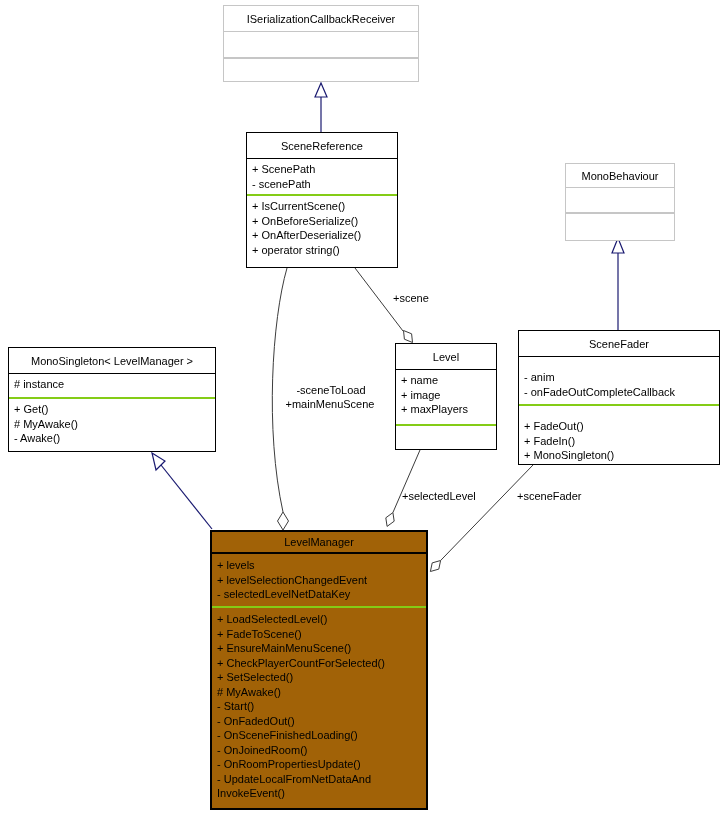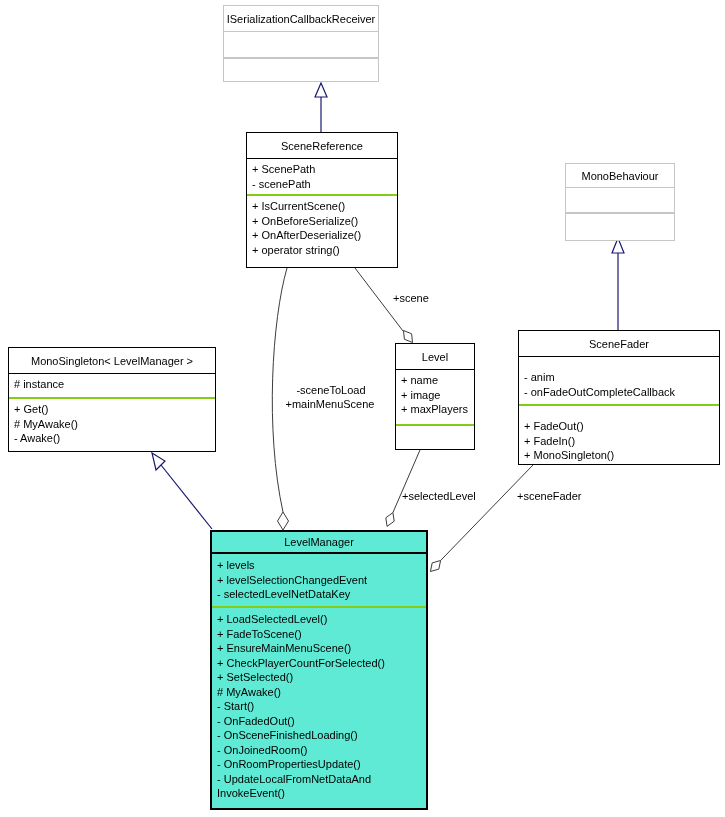--- a/index.html
+++ b/index.html
@@ -19,41 +19,41 @@
     white-space:nowrap;
   }
   .box .compartment{
     box-sizing:border-box;padding:3px 3px 0 5px;overflow:hidden;
   }
   .box .c1{border-bottom:2px solid #84cc16;flex:0 0 auto;}
   .box .c2{flex:1 1 auto;}
   .member{line-height:14.5px;white-space:pre-line;}
 
   
-  #box-iserial{left:223px;top:5px;width:156px;height:77px;}
+  #box-iserial{left:223px;top:5px;width:196px;height:77px;}
   #box-iserial .title{height:26px;}
   #box-iserial .c1{height:27px;}
 
   #box-sceneref{left:246px;top:132px;width:152px;height:136px;}
   #box-sceneref .title{height:26px;}
   #box-sceneref .c1{height:37px;}
 
   #box-monobeh{left:565px;top:163px;width:110px;height:78px;}
   #box-monobeh .title{height:24px;}
   #box-monobeh .c1{height:26px;}
 
   #box-scenefader{left:518px;top:330px;width:202px;height:135px;gap:10px;}
   #box-scenefader .title{height:26px;}
   #box-scenefader .c1{height:39px;}
 
   #box-monosingleton{left:8px;top:347px;width:208px;height:105px;}
   #box-monosingleton .title{height:26px;}
   #box-monosingleton .c1{height:25px;}
 
-  #box-level{left:395px;top:343px;width:80px;height:107px;}
+  #box-level{left:395px;top:343px;width:102px;height:107px;}
   #box-level .title{height:26px;}
   #box-level .c1{height:56px;}
 
   #box-levelmanager{left:210px;top:530px;width:218px;height:280px;border-width:2px;}
   #box-levelmanager .title{height:22px;border-bottom-width:2px;}
   #box-levelmanager .c1{height:54px;border-bottom-width:2px;}
   #box-levelmanager .compartment{padding-top:4px;}
 
   .edge-label{position:absolute;white-space:nowrap;color:#000;}
   #lbl-scene{left:393px;top:292px;}
@@ -149,21 +149,21 @@
   <div class="box project" id="box-level">
     <div class="title">Level</div>
     <div class="compartment c1">
         <div class="member">+ name</div>
         <div class="member">+ image</div>
         <div class="member">+ maxPlayers</div>
       </div>
     <div class="compartment c2"></div>
   </div>
 
-  <div class="box highlight" id="box-levelmanager" style="background: #5eead4; justify-content: space-between;">
+  <div class="box highlight" id="box-levelmanager" style="background: #a16207; justify-content: space-between;">
     <div class="title">LevelManager</div>
     <div class="compartment c1">
         <div class="member">+ levels</div>
         <div class="member">+ levelSelectionChangedEvent</div>
         <div class="member">- selectedLevelNetDataKey</div>
       </div>
     <div class="compartment c2">
         <div class="member">+ LoadSelectedLevel()</div>
         <div class="member">+ FadeToScene()</div>
         <div class="member">+ EnsureMainMenuScene()</div>

